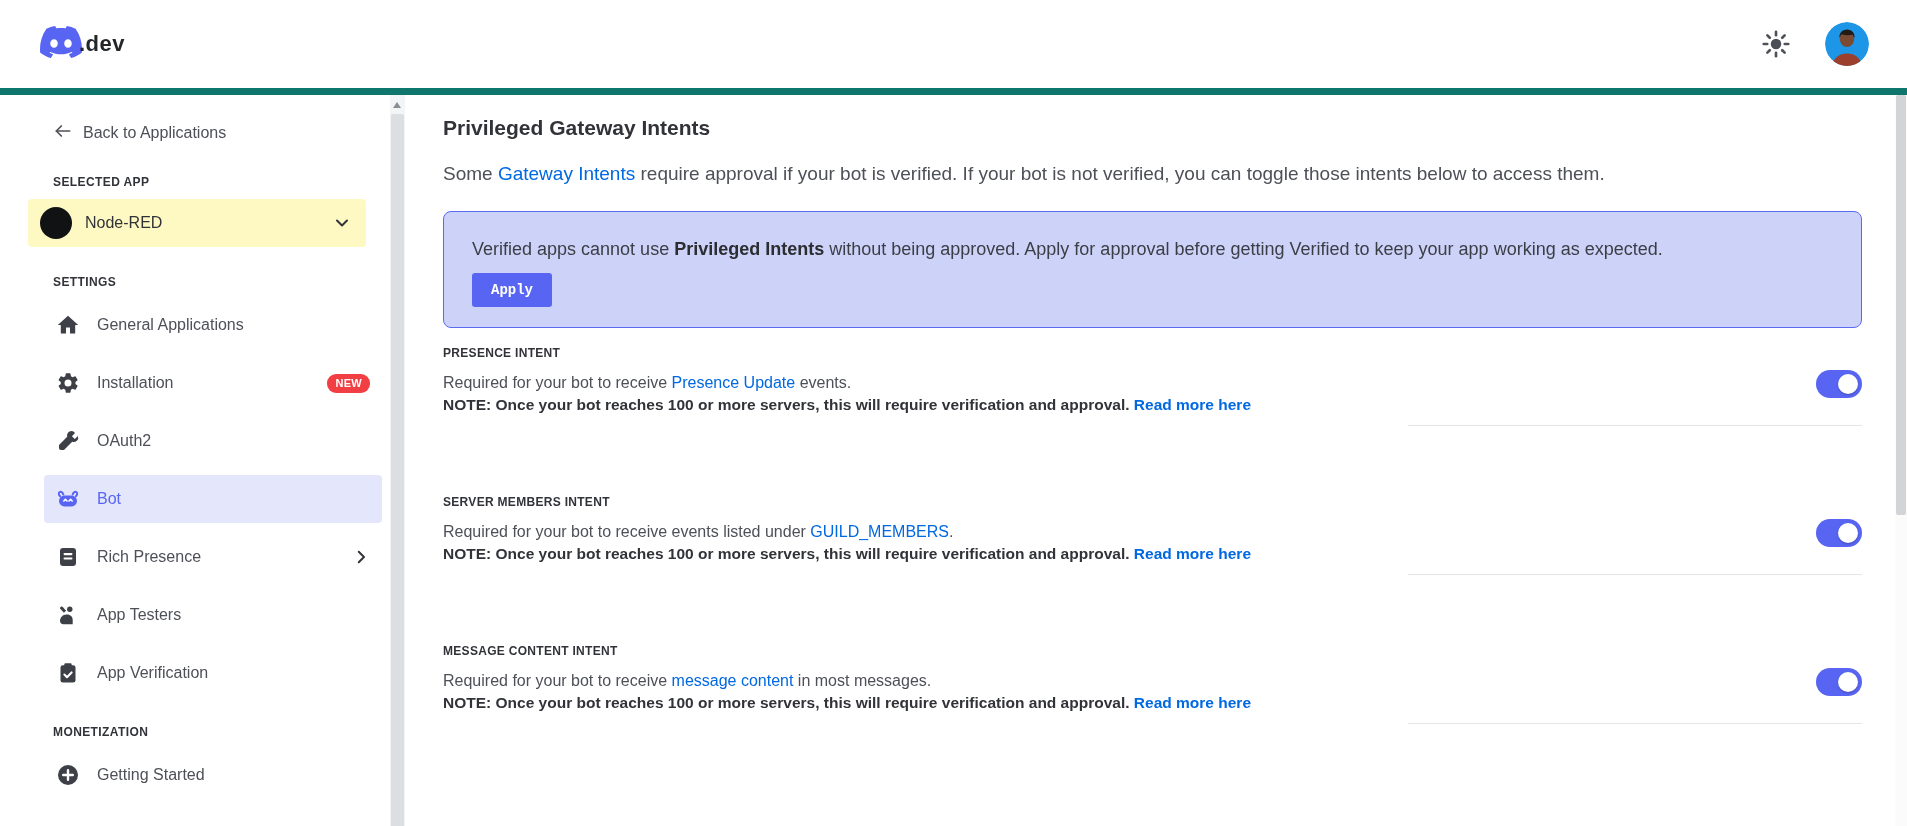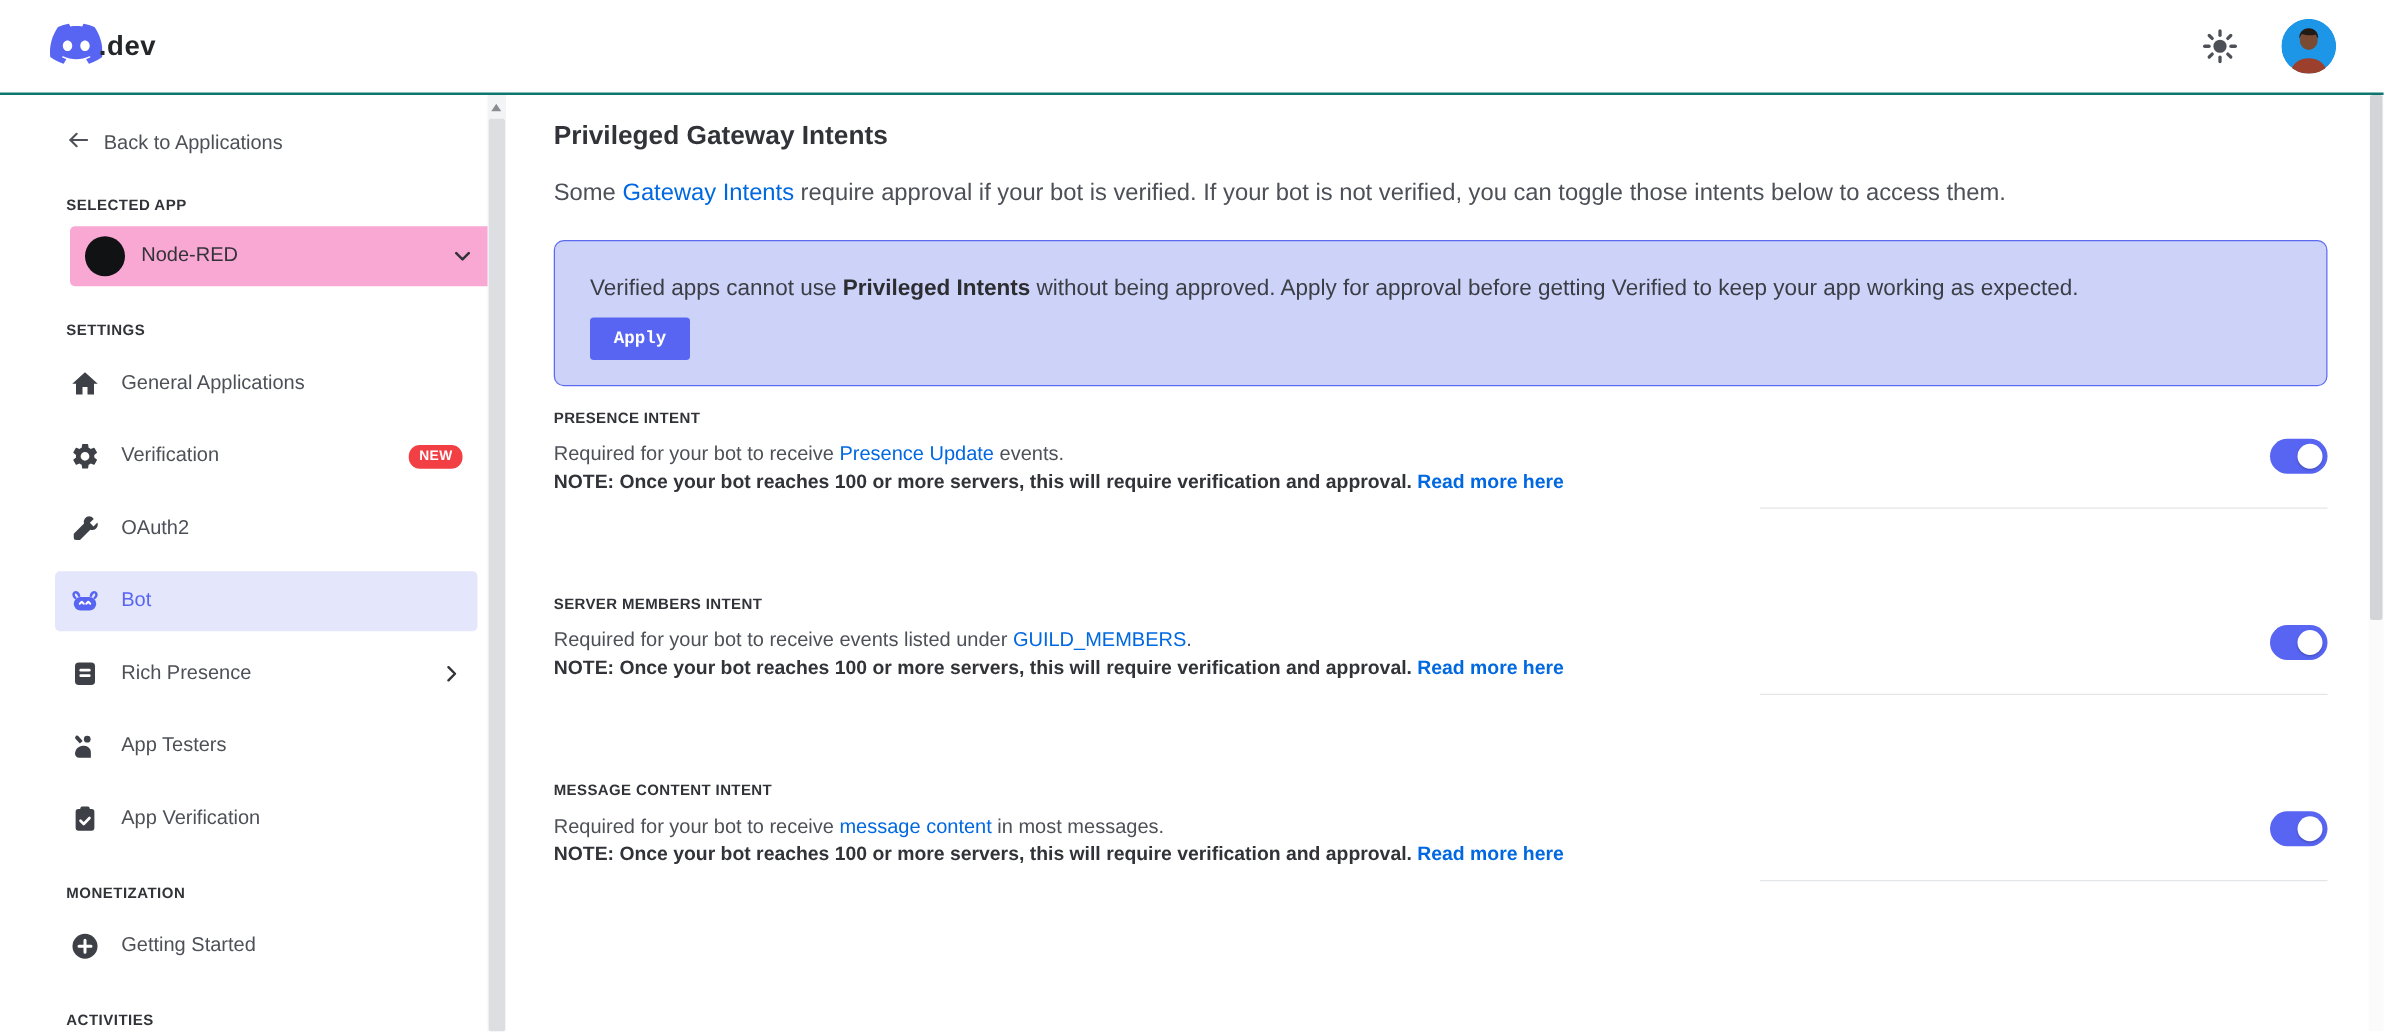--- a/index.html
+++ b/index.html
@@ -1,39 +1,39 @@
 <!DOCTYPE html>
 <html><head>
 <meta charset="utf-8">
 <style>
   * { margin:0; padding:0; box-sizing:border-box; }
   html,body { width:1907px; height:826px; overflow:hidden; background:#fff;
     font-family:"Liberation Sans", sans-serif; color:#313338; }
 
   
-  .header { height:76px; display:flex; align-items:center; padding:0 38px 0 40px;
-    border-bottom:2px solid #0f766e; background:#fff; }
+  .header { height:95px; display:flex; align-items:center; padding:0 38px 0 40px;
+    border-bottom:7px solid #0f766e; background:#fff; }
   .brand { display:flex; align-items:center; cursor:pointer; }
   .brand svg { width:42px; height:42px; }
   .brand-suffix { font-size:22px; font-weight:800; color:#23272a; margin-left:-3px; letter-spacing:.5px; }
   .header-spacer { flex:1; }
   .theme-btn { width:30px; height:30px; color:#4e5058; margin-right:34px; cursor:pointer; }
   .avatar { width:44px; height:44px; border-radius:50%; overflow:hidden; cursor:pointer; }
 
   
   .content-row { display:flex; height:749px; }
 
   
   .sidebar { width:390px; flex:0 0 390px; padding-top:26px; background:#fff;padding-left:17px; }
   .back-link { display:flex; align-items:center; gap:10px; margin-left:36px; font-size:16px;
     color:#4e5058; cursor:pointer; }
   .back-link svg { width:20px; height:20px; }
   .side-heading { margin:30px 0 10px 36px; font-size:12px; font-weight:700; color:#313338;
     letter-spacing:.4px; }
-  .app-select { margin-left:39px; width:338px; height:48px; background:#f9a8d4; border-radius:4px;
+  .app-select { margin-left:11px; width:338px; height:48px; background:#fef9c3; border-radius:4px;
     display:flex; align-items:center; padding:0 14px 0 12px; gap:13px; cursor:pointer;justify-content:center; }
   .app-avatar { width:32px; height:32px; border-radius:50%; background:#111214; }
   .app-name { font-size:16px; color:#313338; flex:1; }
   .chev { width:20px; height:20px; color:#313338; }
   .nav { margin-top:12px; }
   .nav-item { width:338px; margin:0 0 10px 27px; height:48px; border-radius:4px; display:flex;
     align-items:center; gap:17px; padding:0 12px; font-size:16px; color:#4e5058; cursor:pointer; }
   .nav-item .nav-icon { width:24px; height:24px; color:#3d4046; display:flex; align-items:center;
     justify-content:center; }
   .nav-item.active { background:#e4e6fc; color:#5865f2; }
@@ -162,21 +162,21 @@
           </span>
           <span>General Applications</span>
         </div>
 
         <div class="nav-item">
           <span class="nav-icon">
             <svg viewBox="0 0 24 24" fill="currentColor">
                 <path d="M19.4 13c.04-.32.06-.66.06-1s-.02-.68-.07-1l2.03-1.58a.5.5 0 0 0 .12-.64l-1.92-3.32a.5.5 0 0 0-.61-.22l-2.39.96a7.3 7.3 0 0 0-1.73-1l-.36-2.54a.5.5 0 0 0-.5-.42h-3.84a.5.5 0 0 0-.5.42l-.36 2.54c-.63.26-1.21.6-1.73 1l-2.39-.96a.5.5 0 0 0-.61.22L2.68 8.78a.5.5 0 0 0 .12.64L4.83 11c-.05.32-.08.66-.08 1s.03.68.08 1l-2.03 1.58a.5.5 0 0 0-.12.64l1.92 3.32c.14.24.42.34.61.22l2.39-.96c.52.4 1.1.74 1.73 1l.36 2.54c.04.24.25.42.5.42h3.84c.25 0 .46-.18.5-.42l.36-2.54a7.3 7.3 0 0 0 1.73-1l2.39.96c.24.1.5 0 .61-.22l1.92-3.32a.5.5 0 0 0-.12-.64zM12 15.5a3.5 3.5 0 1 1 0-7 3.5 3.5 0 0 1 0 7z"></path>
               </svg>
           </span>
-          <span>Verification</span>
+          <span>Installation</span>
           <span class="nav-badge">NEW</span>
         </div>
 
         <div class="nav-item">
           <span class="nav-icon">
             <svg viewBox="0 0 24 24" fill="currentColor">
                 <path d="M15.5 2a4.5 4.5 0 0 0-4.3 5.8L3 16v3a2 2 0 0 0 2 2h3l8.2-8.2A4.5 4.5 0 0 0 21.9 7l-3.1 3.1-2.9-2.9L19 4.1A4.48 4.48 0 0 0 15.5 2z"></path>
               </svg>
           </span>
           <span>OAuth2</span>

